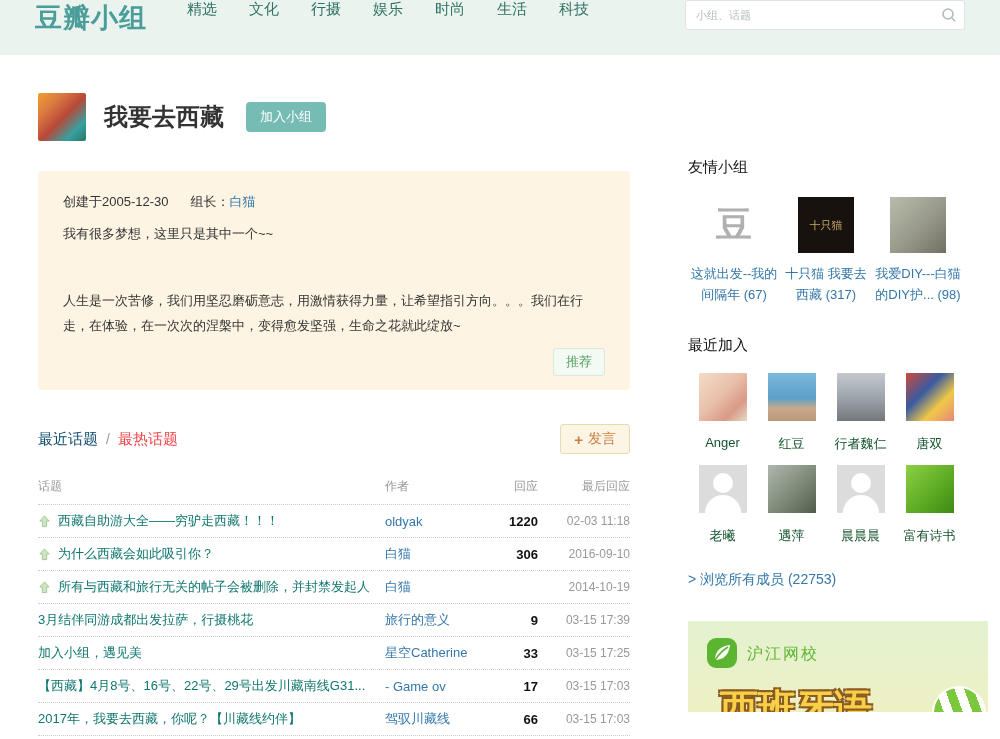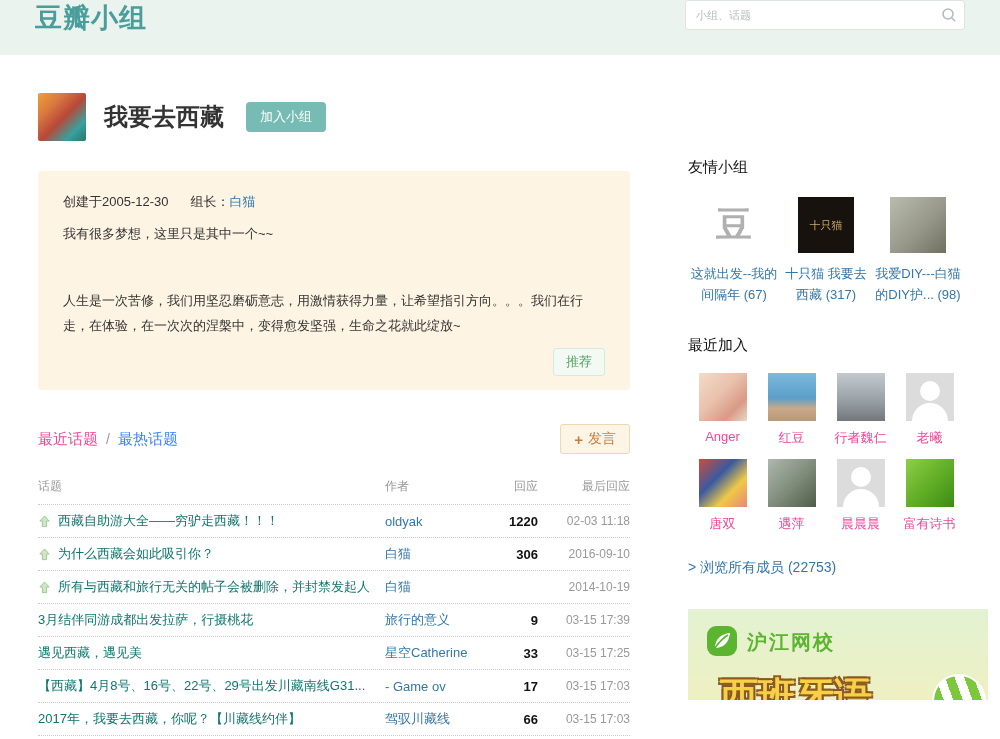--- a/index.html
+++ b/index.html
@@ -40,23 +40,23 @@
   .owner-label { margin-left:22px; }
   .owner-link { color:#3377aa; }
   .desc1 { margin-bottom:46px; }
   .desc2 { line-height:1.9; }
   .rec-row { text-align:right; margin-top:10px; }
   .rec-btn { background:#f2faf3; border:1px solid #d9e9dc; border-radius:3px; color:#55a066;
     font-size:13px; padding:4px 12px; cursor:pointer; font-family:inherit; }
 
   
   .tabs-row { margin-top:34px; display:flex; align-items:center; }
-  .tab-active { font-size:15px; color:#ec4899; cursor:pointer; }
+  .tab-active { font-size:15px; color:#0c4a6e; cursor:pointer; }
   .tab-sep { color:#999; margin:0 8px; font-size:14px; }
-  .tab-link { font-size:15px; color:#3b82f6; }
+  .tab-link { font-size:15px; color:#ef4444; }
   .post-btn { margin-left:auto; background:#fcf4e5; border:1px solid #ecd9b0; border-radius:3px;
     color:#c87d3f; font-size:14px; padding:5px 13px; cursor:pointer; font-family:inherit;
     display:flex; align-items:center; gap:5px; }
   .plus-icon { font-size:15px; font-weight:bold; }
 
   
   .topics { margin-top:24px; width:100%; }
   .t-head { display:flex; font-size:12px; color:#999; padding-bottom:9px;
     border-bottom:1px dotted #ccc; }
   .t-row { display:flex; align-items:center; height:33px; border-bottom:1px dotted #ccc;
@@ -79,52 +79,61 @@
   .fg-icon { width:56px; height:56px; margin:0 auto; display:flex; align-items:center;
     justify-content:center; }
   .fg-icon-douban { background:#fff; color:#b0b0b0; font-size:36px; font-weight:bold; }
   .fg-icon-cats { background:#17120d; color:#c8a868; font-size:11px; }
   .fg-icon-plants { background:linear-gradient(135deg,#b9bcab 0%,#97988a 55%,#6f705f 100%); }
   .fg-label { display:block; margin-top:10px; font-size:13px; line-height:1.65; color:#3377aa; }
   .members-grid { display:grid; grid-template-columns:repeat(4,69px); row-gap:12px;
     margin-top:18px; width:277px; }
   .member { text-align:center; }
   .member-avatar { width:48px; height:48px; margin:0 auto; }
-  .member-name { display:block; margin-top:8px; font-size:13px; color:#ec4899; }
+  .member-name { display:block; margin-top:14px; font-size:13px; color:#14532d; }
   .av-anger { background:linear-gradient(135deg,#f2dcc9 0%,#e9c0ab 45%,#d99a86 75%,#e8d8c8 100%); }
   .av-hongdou { background:linear-gradient(180deg,#7db9da 0%,#5b9fc9 52%,#c9a989 74%,#b8987a 100%); }
   .av-xingzhe { background:linear-gradient(180deg,#c3c9cf 0%,#9aa2a8 55%,#73777c 100%); }
   .av-placeholder { background:#dcdcdc; position:relative; overflow:hidden; }
   .av-placeholder .ph-head { position:absolute; left:14px; top:8px; width:20px; height:20px;
     border-radius:50%; background:#fff; }
   .av-placeholder .ph-body { position:absolute; left:6px; top:30px; width:36px; height:26px;
     border-radius:18px 18px 0 0; background:#fff; }
   .av-tang { background:linear-gradient(135deg,#d04a3c 0%,#3a5aa0 38%,#f0c848 68%,#e88878 100%); }
   .av-yuping { background:linear-gradient(135deg,#aeb8ae 0%,#7d8a78 55%,#4e5c48 100%); }
   .av-fuyou { background:linear-gradient(135deg,#8ed044 0%,#5aa822 60%,#3d8a14 100%); }
   .browse-all { display:block; margin-top:26px; font-size:14px; color:#3377aa; }
 
   
   .ad { margin-top:32px; width:300px; height:91px; position:relative; overflow:hidden;
     background:linear-gradient(180deg,#e3f2d2 0%,#eef0c2 100%); }
   .ad-brand { display:flex; align-items:center; gap:9px; padding:16px 0 0 18px; }
-  .ad-brand-text { font-size:20px; color:#5cb531; font-weight:bold; letter-spacing:2px; }
+  .ad-brand-text { font-size:16px; color:#5cb531; font-weight:normal; letter-spacing:2px; }
   .ad-big { position:absolute; left:108px; bottom:-22px; transform:translateX(-50%);
     font-size:38px; font-weight:bold; color:#f8d048; white-space:nowrap;
     text-shadow:-2px -2px 0 #8a5a20, 2px -2px 0 #8a5a20, -2px 2px 0 #8a5a20, 2px 2px 0 #8a5a20; }
   .ad-ball { position:absolute; right:2px; bottom:-28px; width:54px; height:54px; border-radius:50%;
     background:repeating-linear-gradient(70deg,#ffffff 0 9px,#7cc83c 9px 18px);
     border:2px solid #fff; }
 </style>
 </head>
 <body>
 
 <header class="site-header">
   <div class="header-inner">
     <div class="logo">豆瓣小组</div>
+    <nav class="nav">
+      <span>精选</span>
+      <span>文化</span>
+      <span>行摄</span>
+      <span>娱乐</span>
+      <span>时尚</span>
+      <span>生活</span>
+      <span>科技</span>
+    </nav>
     <div class="search">
       <input placeholder="小组、话题" style="">
       <span class="search-icon">
         <svg width="16" height="16" viewBox="0 0 16 16">
             <circle cx="7" cy="7" r="5" fill="none" stroke="#b4bcb8" stroke-width="1.6"></circle>
             <line x1="10.7" y1="10.7" x2="14.2" y2="14.2" stroke="#b4bcb8" stroke-width="1.6"></line>
           </svg>
       </span>
     </div>
   </div>
@@ -203,21 +212,21 @@
       <div class="t-row">
         <span class="c-title">
             <a>3月结伴同游成都出发拉萨，行摄桃花</a>
           </span>
         <span class="c-author"><a>旅行的意义</a></span>
         <span class="c-replies">9</span>
         <span class="c-date">03-15 17:39</span>
       </div>
       <div class="t-row">
         <span class="c-title">
-            <a>遇见西藏，遇见美</a>
+            <a>加入小组，遇见美</a>
           </span>
         <span class="c-author"><a>星空Catherine</a></span>
         <span class="c-replies">33</span>
         <span class="c-date">03-15 17:25</span>
       </div>
       <div class="t-row">
         <span class="c-title">
             <a>【西藏】4月8号、16号、22号、29号出发川藏南线G31...</a>
           </span>
         <span class="c-author"><a>- Game ov</a></span>
@@ -267,29 +276,29 @@
       </div>
       <div class="member">
         <div class="member-avatar av-hongdou"></div>
         <a class="member-name">红豆</a>
       </div>
       <div class="member">
         <div class="member-avatar av-xingzhe"></div>
         <a class="member-name">行者魏仁</a>
       </div>
       <div class="member">
+        <div class="member-avatar av-tang"></div>
+        <a class="member-name">唐双</a>
+      </div>
+      <div class="member">
         <div class="member-avatar av-placeholder">
             <span class="ph-head"></span>
             <span class="ph-body"></span>
           </div>
         <a class="member-name">老曦</a>
-      </div>
-      <div class="member">
-        <div class="member-avatar av-tang"></div>
-        <a class="member-name">唐双</a>
       </div>
       <div class="member">
         <div class="member-avatar av-yuping"></div>
         <a class="member-name">遇萍</a>
       </div>
       <div class="member">
         <div class="member-avatar av-placeholder">
             <span class="ph-head"></span>
             <span class="ph-body"></span>
           </div>

